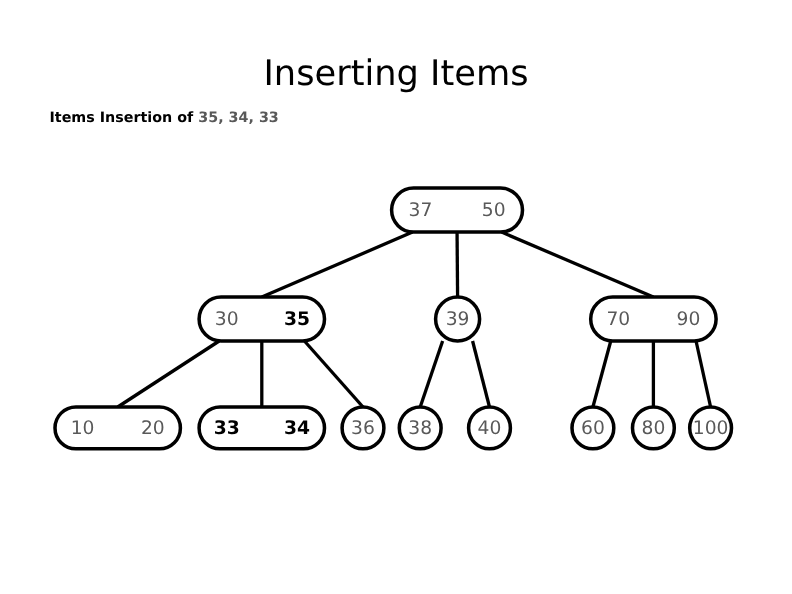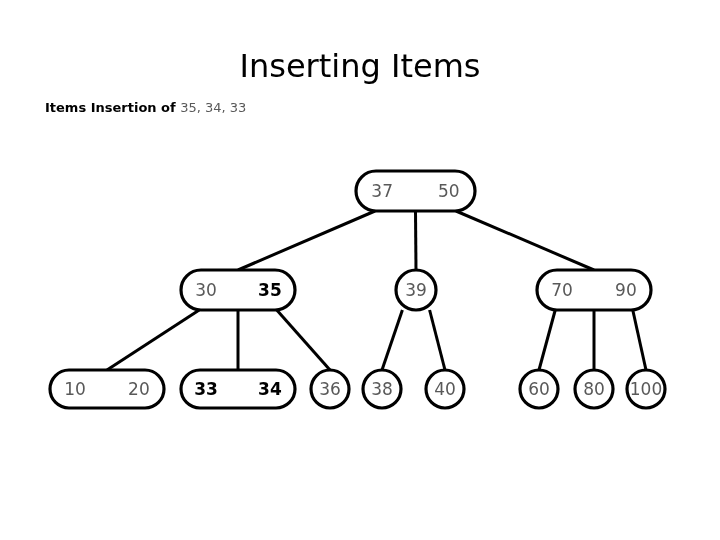--- a/index.html
+++ b/index.html
@@ -35,21 +35,21 @@
     font-family: "DejaVu Sans", sans-serif;
     font-size: 13px;
     line-height: 17px;
     white-space: nowrap;
   }
   #subtitle .sub-strong {
     font-weight: 700;
     color: #000000;
   }
   #subtitle .sub-values {
-    font-weight: 400;
+    font-weight: 700;
     color: #595959;
   }
   #tree-svg {
     position: absolute;
     left: 0;
     top: 0;
     width: 720px;
     height: 540px;
   }
   .node-label {

